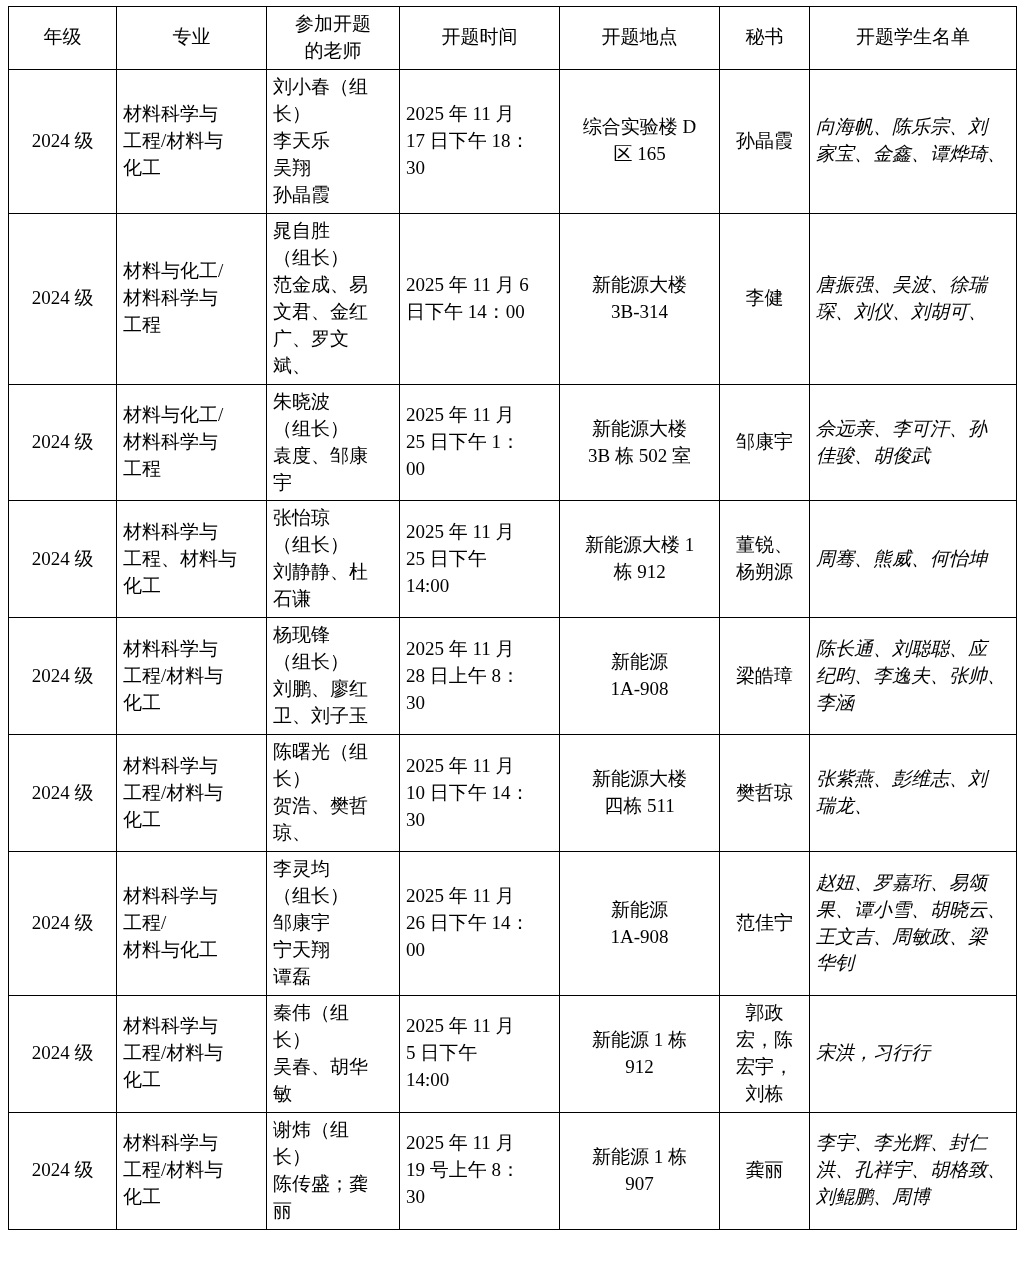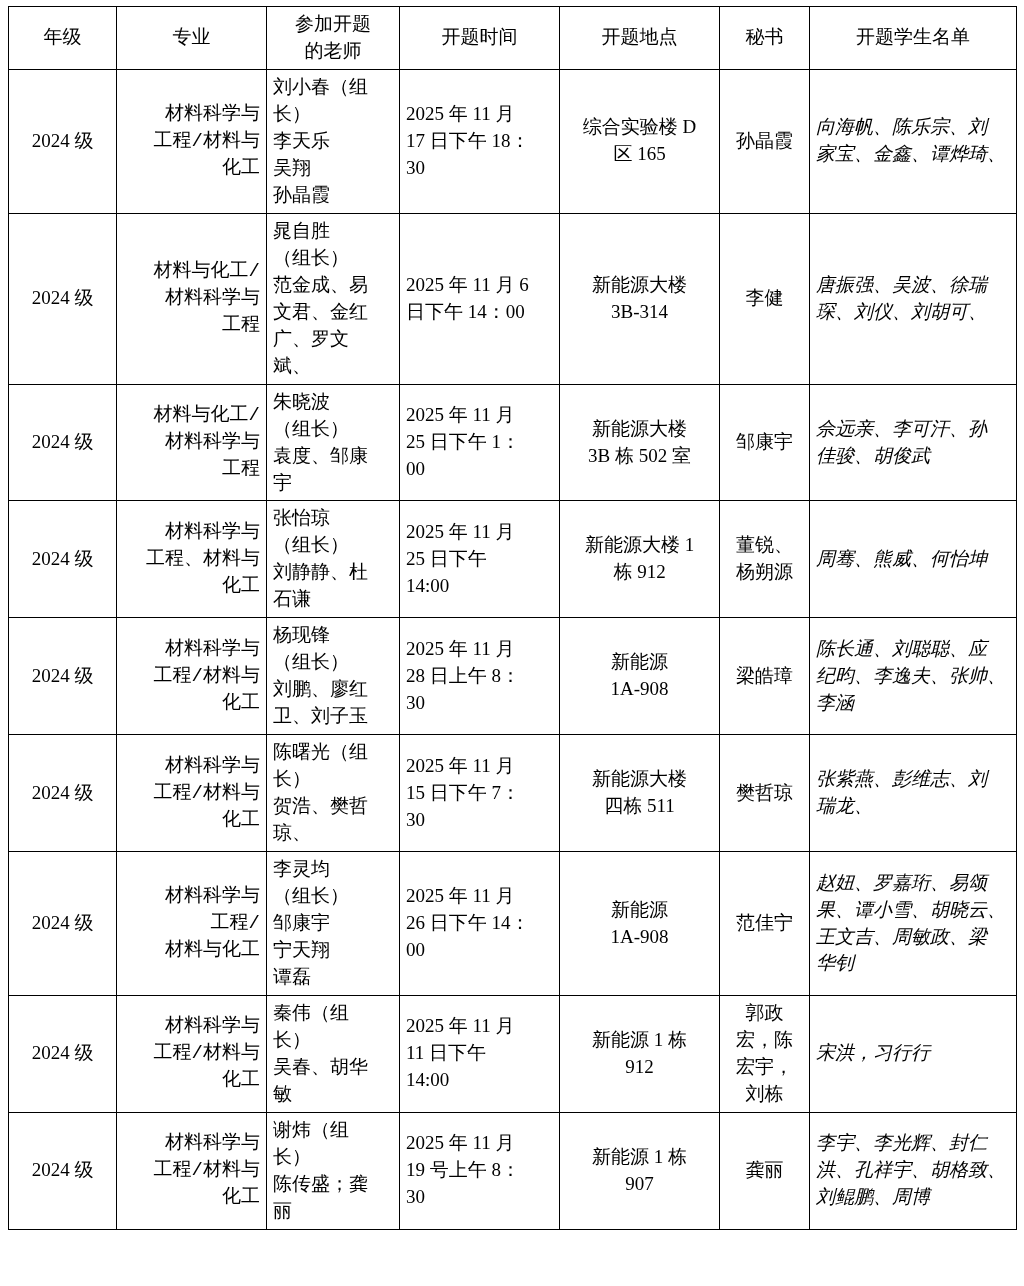--- a/index.html
+++ b/index.html
@@ -41,21 +41,21 @@
   
   col.c-grade   { width: 108px; }
   col.c-major   { width: 150px; }
   col.c-teacher { width: 133px; }
   col.c-time    { width: 160px; }
   col.c-place   { width: 160px; }
   col.c-sec     { width: 90px; }
   col.c-students{ width: 207px; }
 
   td.grade    { text-align: center; font-size: 19px; margin-top: 20px; }
-  td.major    { text-align: right; font-family: Liberation Mono, monospace; }
+  td.major    { text-align: left; }
   td.teacher  { text-align: left; }
   td.time     { text-align: left; }
   td.place    { text-align: center; }
   td.sec      { text-align: center; }
   td.students { text-align: left; font-style: italic; }
 
   td.sec.center { text-align: center; }
 
   .cellline { display: block; }
 </style>
@@ -261,21 +261,21 @@
             <span class="cellline">化工</span>
           </td>
           <td class="teacher">
             <span class="cellline">陈曙光（组</span>
             <span class="cellline">长）</span>
             <span class="cellline">贺浩、樊哲</span>
             <span class="cellline">琼、</span>
           </td>
           <td class="time">
             <span class="cellline">2025 年 11 月</span>
-            <span class="cellline">15 日下午 7：</span>
+            <span class="cellline">10 日下午 14：</span>
             <span class="cellline">30</span>
           </td>
           <td class="place">
             <span class="cellline">新能源大楼</span>
             <span class="cellline">四栋 511</span>
           </td>
           <td class="sec center">
             <span class="cellline">樊哲琼</span>
           </td>
           <td class="students">
@@ -328,21 +328,21 @@
             <span class="cellline">化工</span>
           </td>
           <td class="teacher">
             <span class="cellline">秦伟（组</span>
             <span class="cellline">长）</span>
             <span class="cellline">吴春、胡华</span>
             <span class="cellline">敏</span>
           </td>
           <td class="time">
             <span class="cellline">2025 年 11 月</span>
-            <span class="cellline">11 日下午</span>
+            <span class="cellline">5 日下午</span>
             <span class="cellline">14:00</span>
           </td>
           <td class="place">
             <span class="cellline">新能源 1 栋</span>
             <span class="cellline">912</span>
           </td>
           <td class="sec">
             <span class="cellline">郭政</span>
             <span class="cellline">宏，陈</span>
             <span class="cellline">宏宇，</span>

